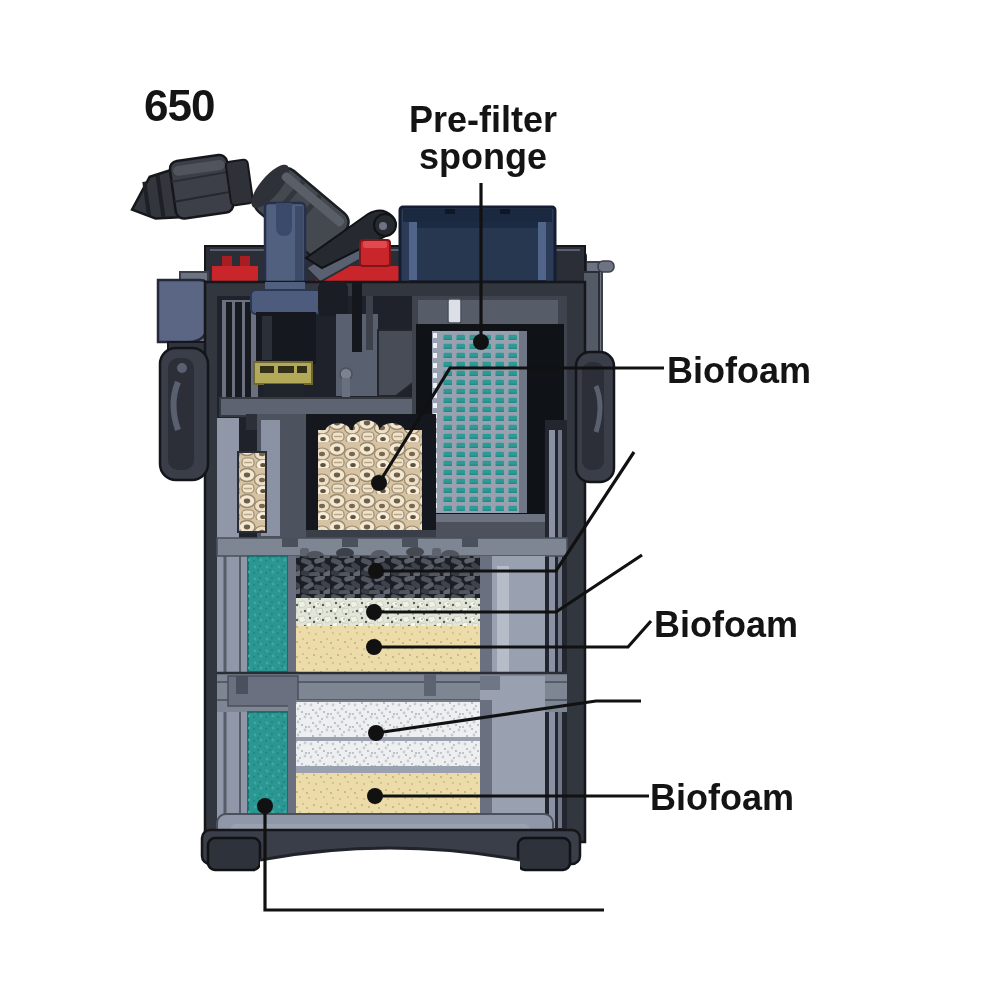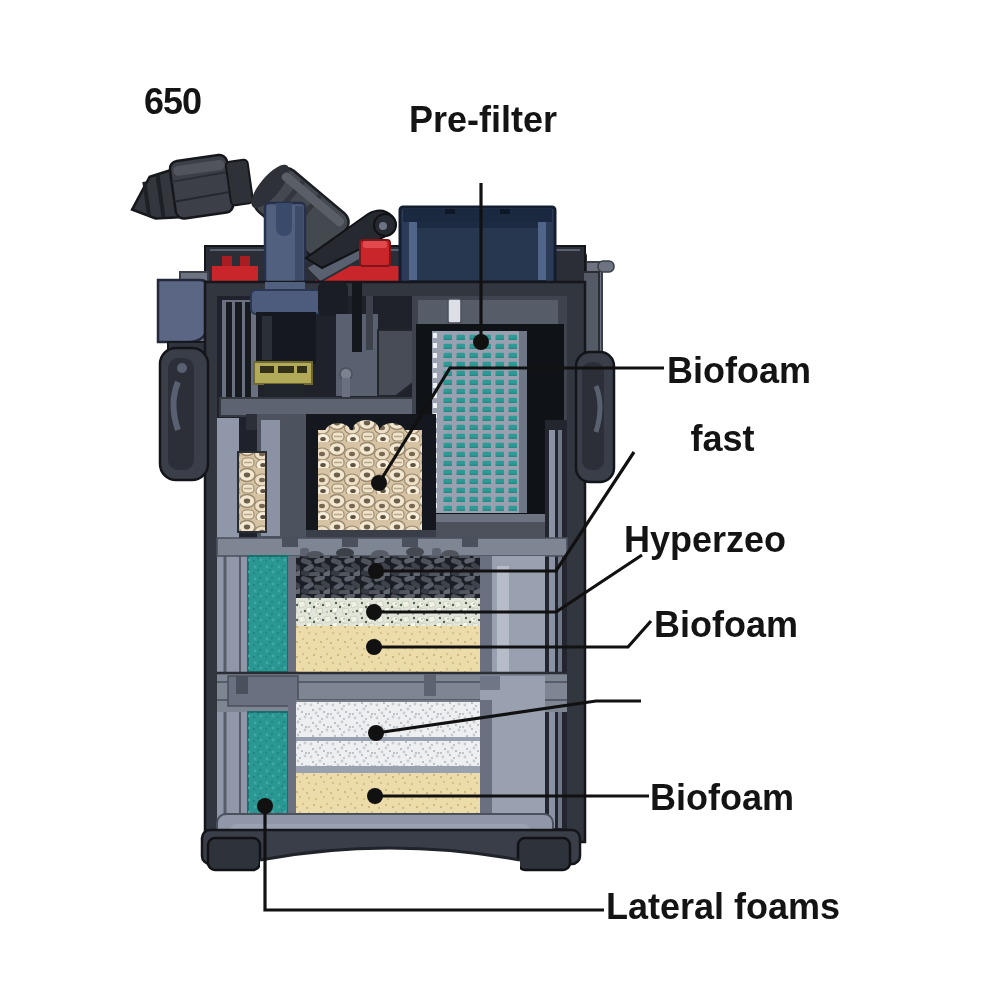--- a/index.html
+++ b/index.html
@@ -1,21 +1,21 @@
 <!DOCTYPE html>
 <html><head>
 <meta charset="utf-8">
 <style>
   html,body{margin:0;padding:0;background:#ffffff;}
   #canvas{position:relative;width:1000px;height:1000px;background:#ffffff;overflow:hidden;
           font-family:"Liberation Sans","DejaVu Sans",sans-serif;}
   #art{position:absolute;left:0;top:0;}
   .lbl{position:absolute;color:#141414;font-weight:700;font-size:36px;line-height:37px;white-space:nowrap;}
   .lbl.center{text-align:center;white-space:normal;}
-  #label-model{position:absolute;left:144px;top:81px;font-weight:700;font-size:36px;color:#141414;letter-spacing:-1px;}
+  #label-model{position:absolute;left:144px;top:81px;font-weight:700;font-size:44px;color:#141414;letter-spacing:-1px;}
 </style>
 </head>
 <body>
 
 <div id="canvas">
 
 <svg id="art" width="1000" height="1000" viewBox="0 0 1000 1000">
   <defs>
     <pattern id="pat-sponge" width="13" height="9" patternUnits="userSpaceOnUse">
       <rect x="1.5" y="1.8" width="8.5" height="5.2" rx="1.2" fill="#2d9a95"></rect>
@@ -330,26 +330,24 @@
     <circle cx="376" cy="733" r="8"></circle>
     <circle cx="375" cy="796" r="8"></circle>
     <circle cx="265" cy="806" r="8"></circle>
   </g>
 </svg>
 
   <div id="label-model">650</div>
 
   <div class="lbl center" style="left:368px;top:101px;width:230px;">
     <div>Pre-filter</div>
+    <div>sponge</div>
   </div>
 
   <div class="lbl" style="left:667px;top:352px;">Biofoam</div>
 
   <div class="lbl center" style="left:615px;top:420px;width:215px;">
-    <div>fast</div>
   </div>
 
-  <div class="lbl" style="left:624px;top:521px;">Hyperzeo</div>
   <div class="lbl" style="left:654px;top:606px;">Biofoam</div>
   <div class="lbl" style="left:650px;top:779px;">Biofoam</div>
-  <div class="lbl" style="left:606px;top:888px;">Lateral foams</div>
 
 </div>
 
 </body></html>

